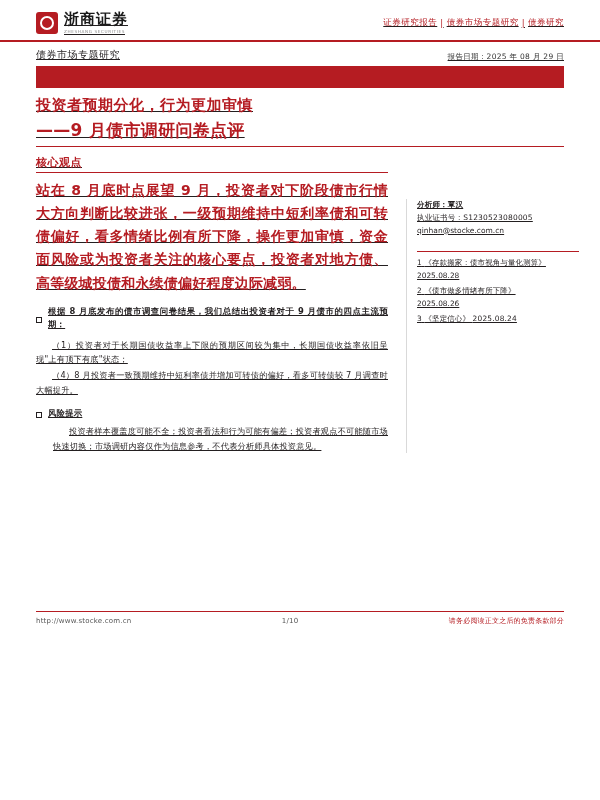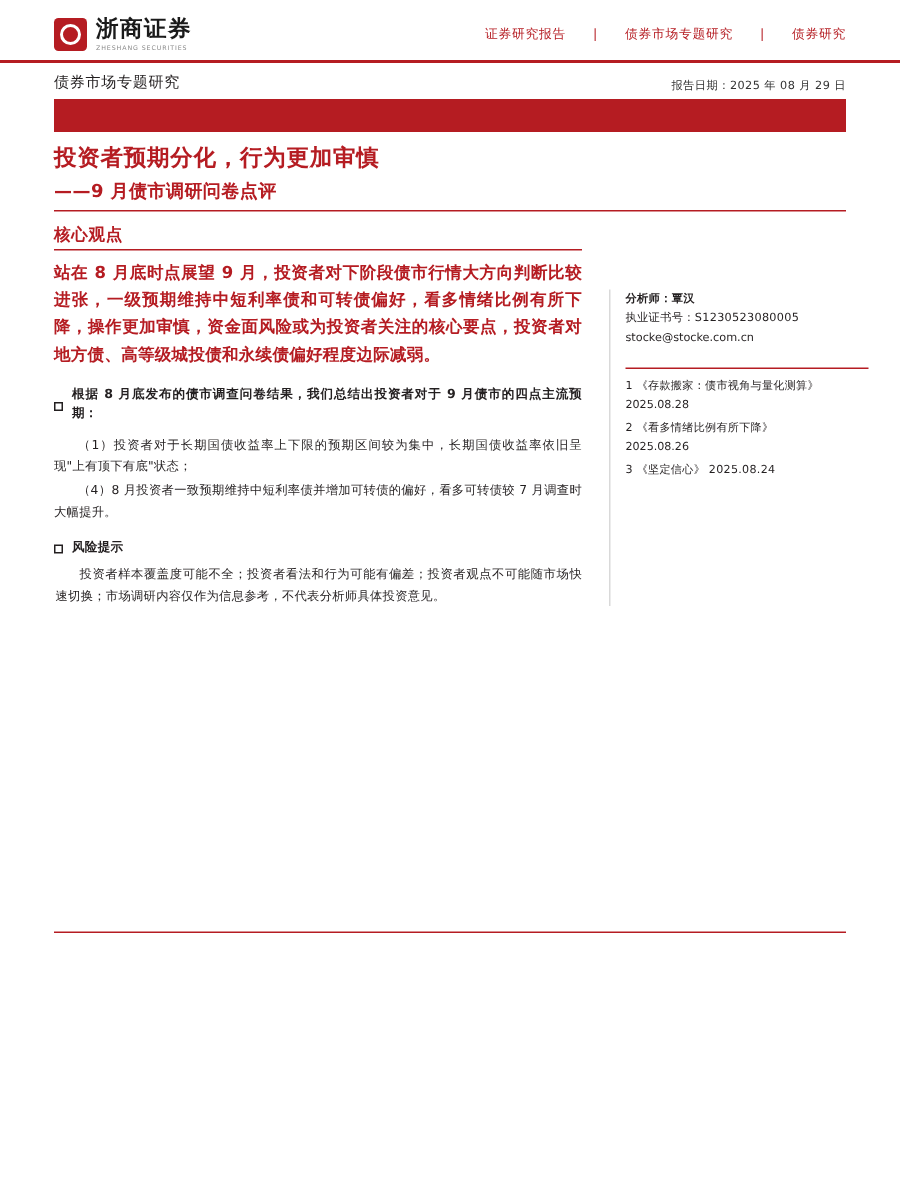--- a/index.html
+++ b/index.html
@@ -12,20 +12,21 @@
     background: #ffffff;
     font-family: "DejaVu Sans", "Liberation Sans", sans-serif;
     color: #231f20;
     overflow: hidden;
   }
   .page {
     position: relative;
     width: 600px;
     height: 640px;
     box-sizing: border-box;
+    text-decoration: underline;
   }
 
   
   .masthead {
     display: flex;
     align-items: center;
     justify-content: space-between;
     padding: 12px 36px 6px 36px;
     border-bottom: 2px solid #b51c22;
   }
@@ -69,21 +70,21 @@
     color: #8a8a8a;
     letter-spacing: 0.6px;
     margin-top: 2px;
   }
   .header-nav {
     font-size: 8.5px;
     color: #b51c22;
     letter-spacing: 0.5px;
     display: flex;
     align-items: center;
-    gap: 18px;
+    gap: 3px;
   }
   .header-nav .sep {
     color: #b51c22;
   }
 
   
   .report-band {
     display: flex;
     align-items: flex-end;
     justify-content: space-between;
@@ -112,21 +113,21 @@
     border-radius: 20px;
   }
   .doc-title {
     font-size: 15px;
     font-weight: bold;
     color: #b51c22;
     letter-spacing: 0.5px;
     margin: 2px 0 4px 0;
   }
   .doc-subtitle {
-    font-size: 12px;
+    font-size: 17px;
     font-weight: bold;
     color: #b51c22;
     letter-spacing: 0.3px;
     margin: 0 0 4px 0;
   }
   .title-rule {
     border: 0;
     border-top: 1px solid #b51c22;
     margin: 2px 0 0 0;
   }
@@ -156,21 +157,21 @@
     letter-spacing: 0.5px;
     margin: 0 0 2px 0;
   }
   .section-rule {
     border: 0;
     border-top: 1px solid #b51c22;
     margin: 0 0 6px 0;
   }
 
   .lead-para {
-    font-size: 11px;
+    font-size: 14px;
     line-height: 1.65;
     color: #b51c22;
     font-weight: bold;
     text-align: justify;
     margin: 0 0 10px 0;
     letter-spacing: 0.2px;
   }
 
   .bullet-row {
     display: flex;
@@ -205,21 +206,21 @@
     letter-spacing: 0.2px;
   }
   .para-group {
     margin-top: 6px;
   }
   .risk-body {
     font-size: 8.2px;
     line-height: 1.75;
     color: #231f20;
     text-align: justify;
-    margin: 2px 0 0 1px;
+    margin: 2px 0 0 17px;
     text-indent: 16px;
     letter-spacing: 0.2px;
   }
 
   
   .side-block {
     margin-bottom: 14px;
   }
   .side-label {
     font-size: 7.5px;
@@ -349,44 +350,49 @@
         <span class="bullet-box"></span>
         <span class="bullet-text">风险提示</span>
       </div>
       <p class="risk-body">投资者样本覆盖度可能不全；投资者看法和行为可能有偏差；投资者观点不可能随市场快速切换；市场调研内容仅作为信息参考，不代表分析师具体投资意见。</p>
     </div>
 
     <div class="col-side">
       <div class="side-block">
         <div class="side-label bold">分析师：覃汉</div>
         <div class="side-label">执业证书号：S1230523080005</div>
-        <div class="side-mail">stocke@stocke.com.cn</div>
+        <div class="side-mail">qinhan@stocke.com.cn</div>
       </div>
 
       <div class="side-block">
         <hr class="side-rule">
 
         <div class="rel-item">
           <span>1</span>
           <span>《存款搬家：债市视角与量化测算》</span>
         </div>
         <div class="rel-date">2025.08.28</div>
 
         <div class="rel-item">
           <span>2</span>
-          <span>《看多情绪比例有所下降》</span>
+          <span>《债市做多情绪有所下降》</span>
         </div>
         <div class="rel-date">2025.08.26</div>
 
         <div class="rel-item">
           <span>3</span>
           <span>《坚定信心》</span>
           <span>2025.08.24</span>
         </div>
       </div>
     </div>
   </div>
 
   <div class="footer">
     <hr class="footer-rule">
+    <div class="footer-row">
+      <span class="footer-left">http://www.stocke.com.cn</span>
+      <span class="footer-center">1/10</span>
+      <span class="footer-right">请务必阅读正文之后的免责条款部分</span>
+    </div>
   </div>
 
 </div>
 
 </body></html>

